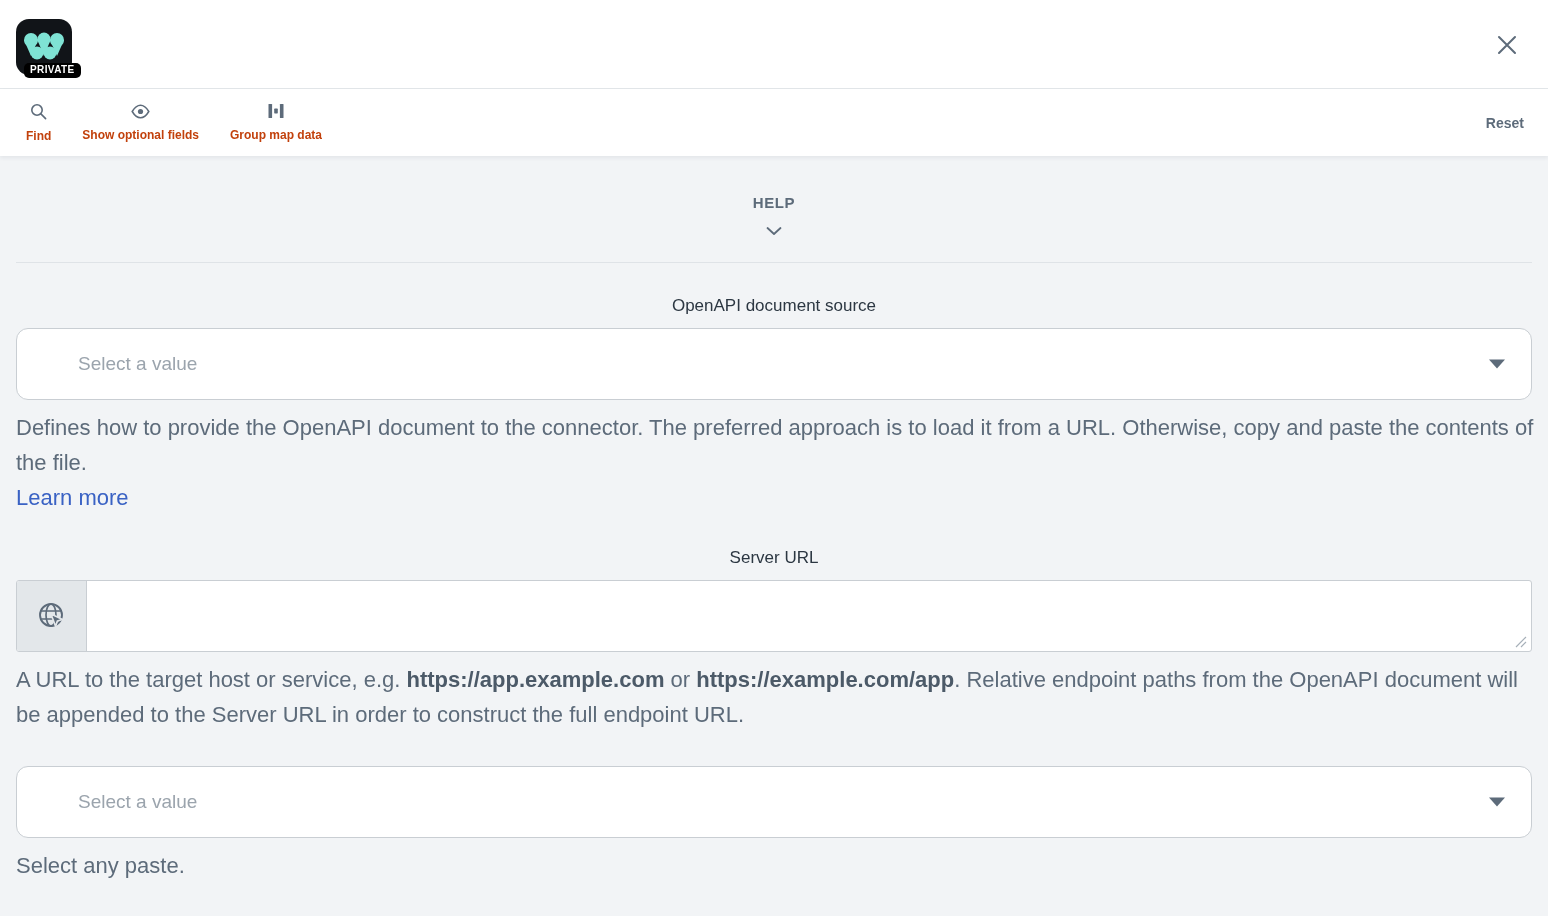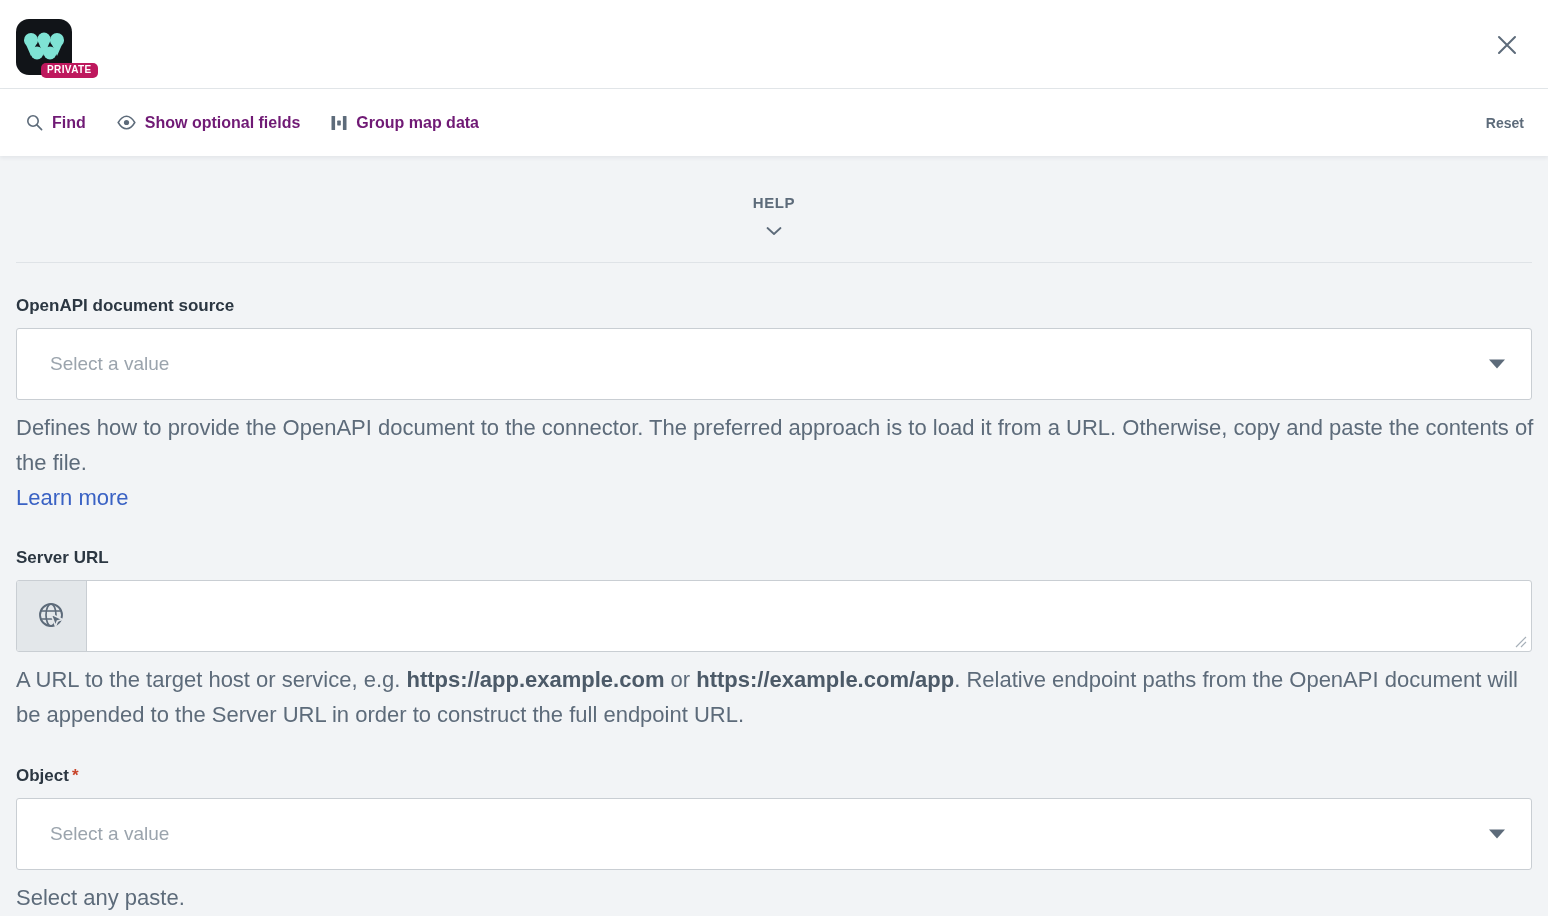--- a/index.html
+++ b/index.html
@@ -37,22 +37,22 @@
   .logo-tile {
     position: absolute;
     left: 0; top: 10px;
     width: 56px; height: 56px;
     background: #111418;
     border-radius: 13px;
   }
   .logo-tile svg { position: absolute; left: 8px; top: 13px; }
   .private-badge {
     position: absolute;
-    left: 25px; top: 54px;
-    background: #be185d;
+    left: 8px; top: 54px;
+    background: #000000;
     color: #ffffff;
     font-size: 10px;
     font-weight: bold;
     letter-spacing: 0.4px;
     padding: 2px 6px 3px 6px;
     border-radius: 5px;
     line-height: 1;
     font-family: "Liberation Sans", sans-serif;
   }
   .title {
@@ -78,25 +78,26 @@
     padding: 0 24px 0 26px;
     box-shadow: 0 2px 4px rgba(23,43,77,0.07);
     position: relative;
     z-index: 3;
   }
   .tb-item {
     display: flex;
     align-items: center;
     gap: 9px;
     margin-right: 31px;
-    color: #701a75;
-    font-size: 16px;
+    color: #c2410c;
+    font-size: 12px;
     font-weight: bold;
     cursor: pointer;
     white-space: nowrap;
+    flex-direction: column;
   }
   .tb-icon { display: flex; align-items: center; }
   .tb-reset {
     margin-left: auto;
     color: #5d6b7a;
     font-size: 14px;
     font-weight: bold;
     cursor: pointer;
   }
 
@@ -120,36 +121,38 @@
     font-size: 15px;
     font-weight: bold;
     letter-spacing: 0.6px;
     color: #5d6b7a;
   }
   .divider { height: 1px; background: #dfe3e7; width: 1516px; }
 
   .field { margin-top: 33px; }
   .field-label {
     font-size: 17px;
-    font-weight: bold;
+    font-weight: normal;
     color: #2c3742;
     margin-bottom: 12px;
+    text-align: center;
   }
   .req { color: #c8442a; font-size: 17px; margin-left: 3px; }
 
   .select-box {
     position: relative;
     width: 1516px;
     height: 72px;
     background: #ffffff;
     border: 1px solid #c9ced3;
-    border-radius: 3px;
-    display: flex;
-    align-items: center;
-    cursor: pointer;
+    border-radius: 12px;
+    display: flex;
+    align-items: center;
+    cursor: pointer;
+    padding-left: 28px;
   }
   .select-placeholder {
     padding-left: 33px;
     font-size: 19px;
     color: #9ba4ad;
   }
   .caret {
     position: absolute;
     right: 26px; top: 50%;
     transform: translateY(-50%);
@@ -314,23 +317,20 @@
       </div>
       <input class="url-input" type="text" value="" style="">
       <svg class="resize-grip" viewBox="0 0 16 16">
         <path d="M14 4 L4 14 M14 9 L9 14" stroke="#a7b0b9" stroke-width="1.2"></path>
       </svg>
     </div>
     <div class="help-text"><span>A URL to the target host or service, e.g. </span><b>https://app.example.com</b><span> or </span><b>https://example.com/app</b><span>. Relative endpoint paths from the OpenAPI document will be appended to the Server URL in order to construct the full endpoint URL.</span></div>
   </div>
 
   <div class="field">
-    <div class="field-label">
-      <span>Object</span><span class="req">*</span>
-    </div>
     <div class="select-box">
       <span class="select-placeholder">Select a value</span>
       <span class="caret"></span>
     </div>
     <div class="help-text">Select any paste.</div>
   </div>
 
 </div>
 
 </body></html>

